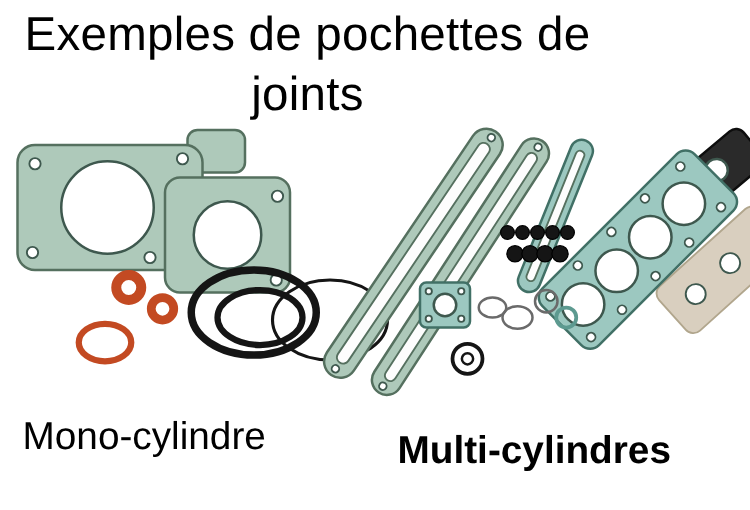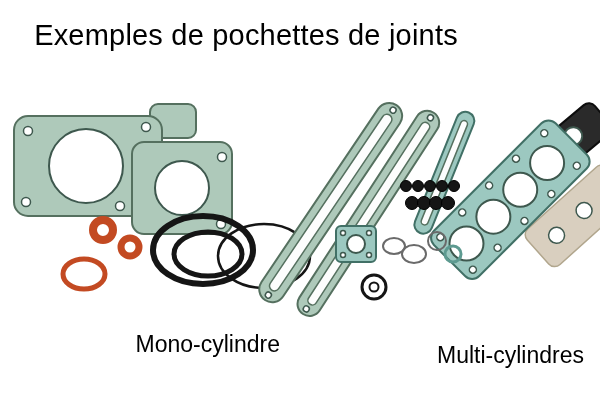--- a/index.html
+++ b/index.html
@@ -14,35 +14,34 @@
     height: 408px;
     background: var(--background, #ffffff);
     overflow: hidden;
   }
   .title {
     position: absolute;
     top: 5px;
     left: 0;
     width: 492px;
     text-align: center;
-    font-size: 29px;
+    font-size: 38px;
     line-height: 1.25;
     color: var(--text, #000);
     letter-spacing: 0.2px;
-    margin-top: 12px;
   }
   .caption {
     position: absolute;
-    font-size: 23px;
+    font-size: 31px;
     color: var(--text, #000);
-    text-align: right;
+    text-align: left;
     white-space: nowrap;
   }
   .caption-mono  { left: 18px;  top: 331px; width: 262px; }
-  .caption-multi { left: 318px; top: 342px; width: 266px; }
+  .caption-multi { left: 318px; top: 342px; width: 266px; font-weight: bold; }
   svg.art { position: absolute; left: 0; top: 0; }
 
   .g-green   { fill: var(--gasket_green, #aec9ba); stroke: #55705f; stroke-width: 2; }
   .g-teal    { fill: var(--gasket_teal, #9cc8c0);  stroke: #417066; stroke-width: 2; }
   .hole      { fill: #ffffff; stroke: #3e584e; stroke-width: 2; }
   .small-hole{ fill: #ffffff; stroke: #3e584e; stroke-width: 1.5; }
   .slot      { fill: #fdfdfd; stroke: #55705f; stroke-width: 1.5; }
   .oring-orange { fill: none; stroke: var(--oring_orange, #c34a22); }
   .ring-black   { fill: none; stroke: var(--rubber_black, #151515); }
   .ring-thin    { fill: none; stroke: #6a6a6a; stroke-width: 2; }

